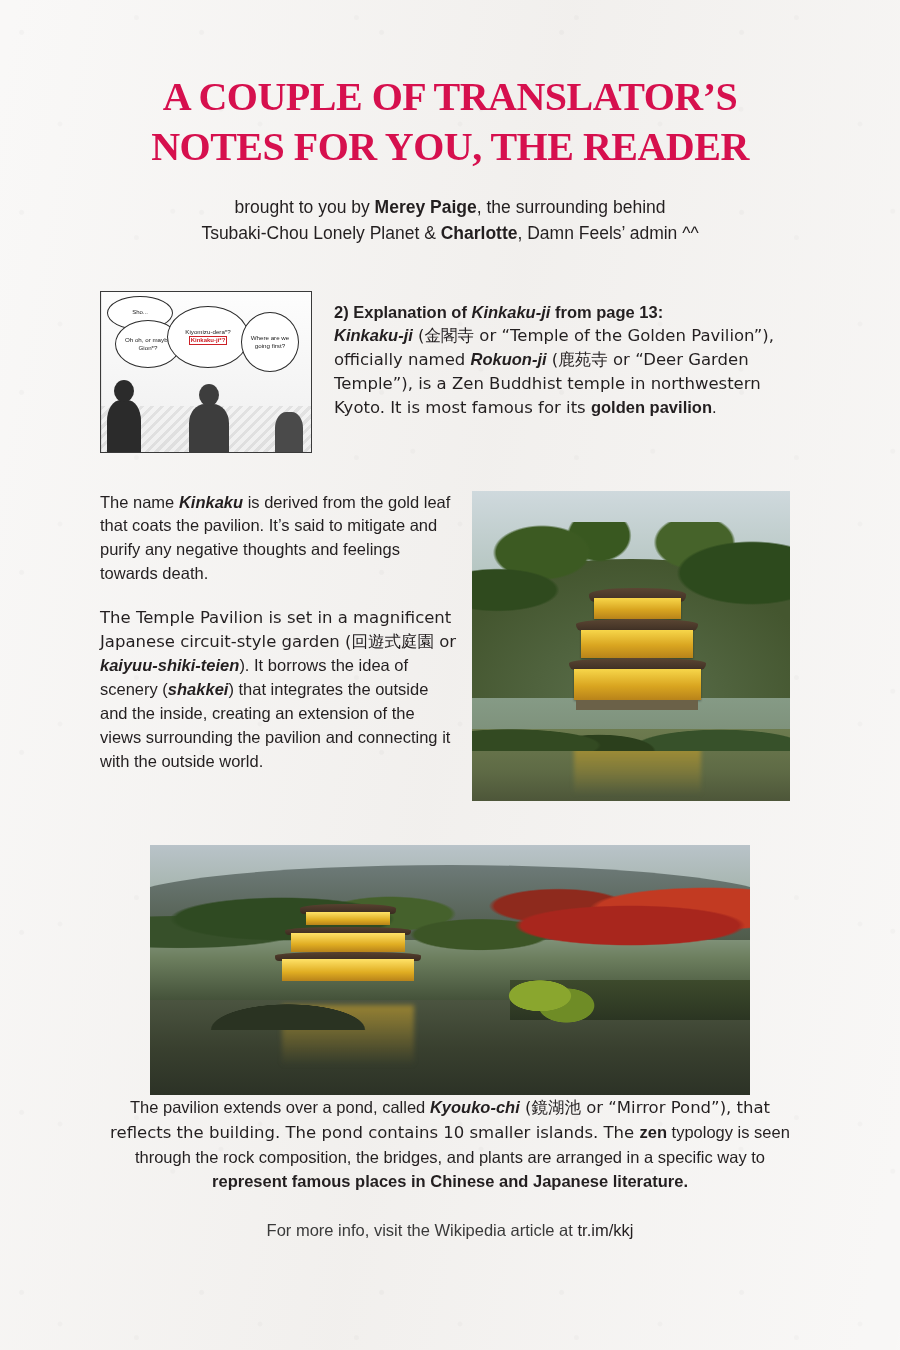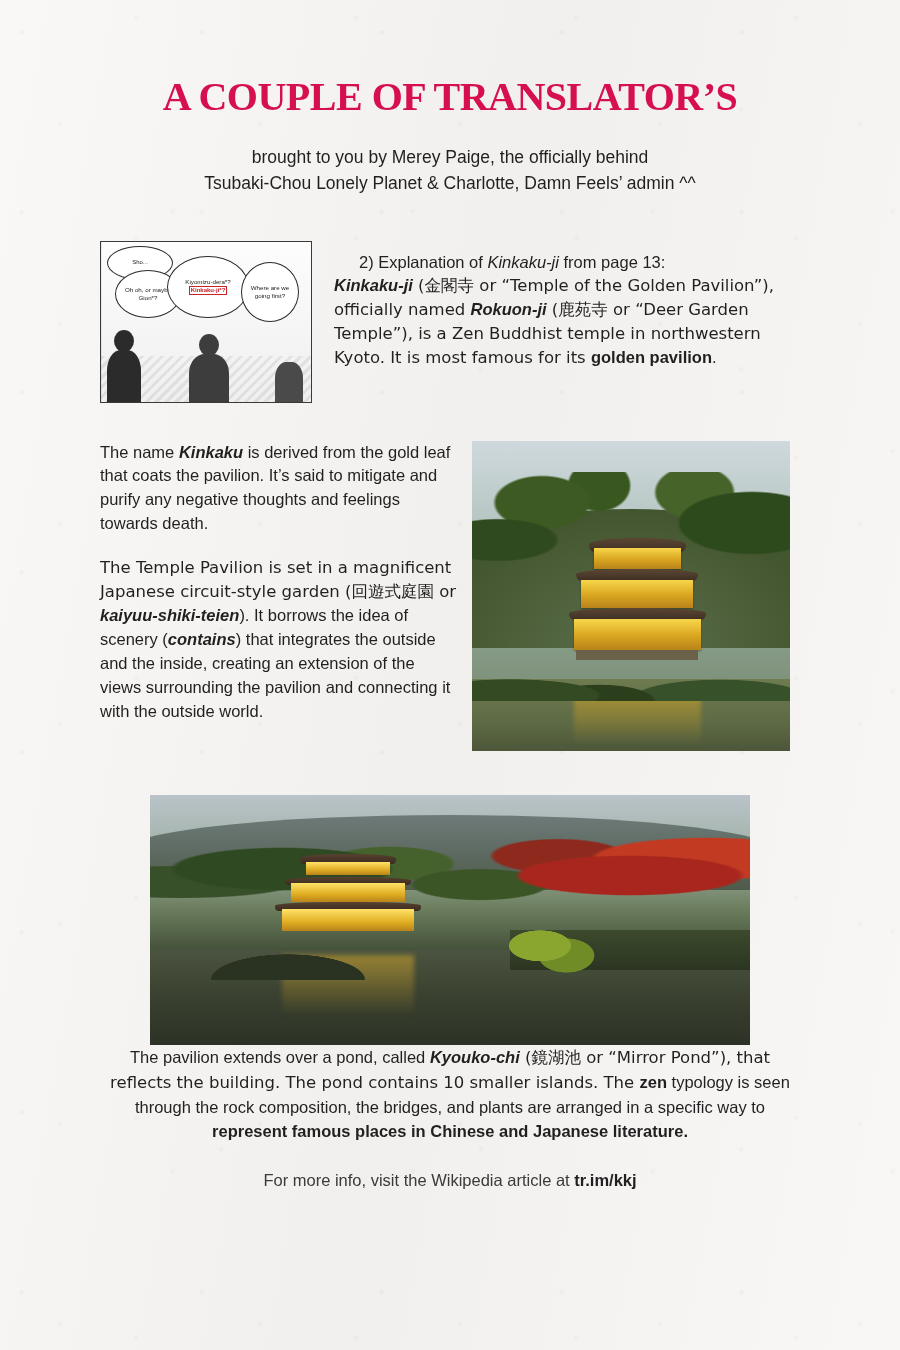--- a/index.html
+++ b/index.html
@@ -58,21 +58,21 @@
   .subtitle {
     margin-top: 22px;
     font-size: 17.5px;
     line-height: 1.5;
     color: #231f20;
     text-align: center;
   }
   .subtitle .line {
     display: block;
   }
-  .subtitle b { font-weight: normal; }
+  .subtitle b { font-weight: bold; }
 
   
   .explain-row {
     display: flex;
     align-items: flex-start;
     margin-top: 44px;
     gap: 22px;
   }
   .comic-panel {
     width: 210px;
@@ -149,22 +149,21 @@
     font-weight: bold;
     font-size: 6px;
   }
   .explain-text {
     flex: 1;
     font-size: 16.5px;
     line-height: 1.45;
     padding-top: 10px;
   }
   .explain-text .heading {
-    font-weight: normal;
-    margin-left: 25px;
+    font-weight: bold;
   }
   .explain-text .heading em { font-style: italic; }
   .explain-text p { margin: 0; }
   em.i { font-style: italic; font-weight: bold; }
   .b { font-weight: bold; }
 
   
   .name-row {
     display: flex;
     margin-top: 38px;
@@ -275,37 +274,38 @@
     line-height: 1.46;
     padding: 0 6px;
   }
   .closing p { margin: 0; }
   .more-info {
     margin-top: 28px;
     text-align: center;
     font-size: 16.5px;
     color: #3a3a3a;
   }
-  .more-info .b { font-weight: bold; color:#231f20; }
+  .more-info .b { font-weight: normal; color:#231f20; }
   .jp { font-family: "DejaVu Sans", sans-serif; }
 </style>
 </head>
 <body>
 
 <div class="paper-texture"></div>
 
 <div class="page">
 
   <div class="title-block">
     <h1 class="main-title">
       <span class="line">A COUPLE OF TRANSLATOR’S</span>
+      <span class="line">NOTES FOR YOU, THE READER</span>
     </h1>
     <div class="subtitle">
       <span class="line">
-        <span>brought to you by </span><b>Merey Paige</b><span>, the officially behind</span>
+        <span>brought to you by </span><b>Merey Paige</b><span>, the surrounding behind</span>
       </span>
       <span class="line">
         <span>Tsubaki-Chou Lonely Planet &amp; </span><b>Charlotte</b><span>, Damn Feels’ admin ^^</span>
       </span>
     </div>
   </div>
 
   <div class="explain-row">
 
     <div class="comic-panel">
@@ -328,21 +328,21 @@
       <p class="heading"><span>2) Explanation of </span><em>Kinkaku-ji</em><span> from page 13:</span></p>
       <p><em class="i">Kinkaku-ji</em><span class="jp"> (金閣寺 or “Temple of the Golden Pavilion”), officially named </span><em class="i">Rokuon-ji</em><span class="jp"> (鹿苑寺 or “Deer Garden Temple”), is a Zen Buddhist temple in northwestern Kyoto. It is most famous for its </span><span class="b">golden pavilion</span><span>.</span></p>
     </div>
 
   </div>
 
   <div class="name-row">
 
     <div class="name-col">
       <p><span>The name </span><em class="i">Kinkaku</em><span> is derived from the gold leaf that coats the pavilion. It’s said to mitigate and purify any negative thoughts and feelings towards death.</span></p>
-      <p><span class="jp">The Temple Pavilion is set in a magnificent Japanese circuit-style garden (回遊式庭園 or </span><em class="i">kaiyuu-shiki-teien</em><span>). It borrows the idea of scenery (</span><em class="i">contains</em><span>) that integrates the outside and the inside, creating an extension of the views surrounding the pavilion and connecting it with the outside world.</span></p>
+      <p><span class="jp">The Temple Pavilion is set in a magnificent Japanese circuit-style garden (回遊式庭園 or </span><em class="i">kaiyuu-shiki-teien</em><span>). It borrows the idea of scenery (</span><em class="i">shakkei</em><span>) that integrates the outside and the inside, creating an extension of the views surrounding the pavilion and connecting it with the outside world.</span></p>
     </div>
 
     <div class="photo photo-portrait">
       <div class="sky1"></div>
       <div class="hill1"></div>
       <div class="trees1"></div>
       <div class="water1"></div>
       <div class="refl1"></div>
       <div class="pav1">
         <div class="roof r3"></div>

